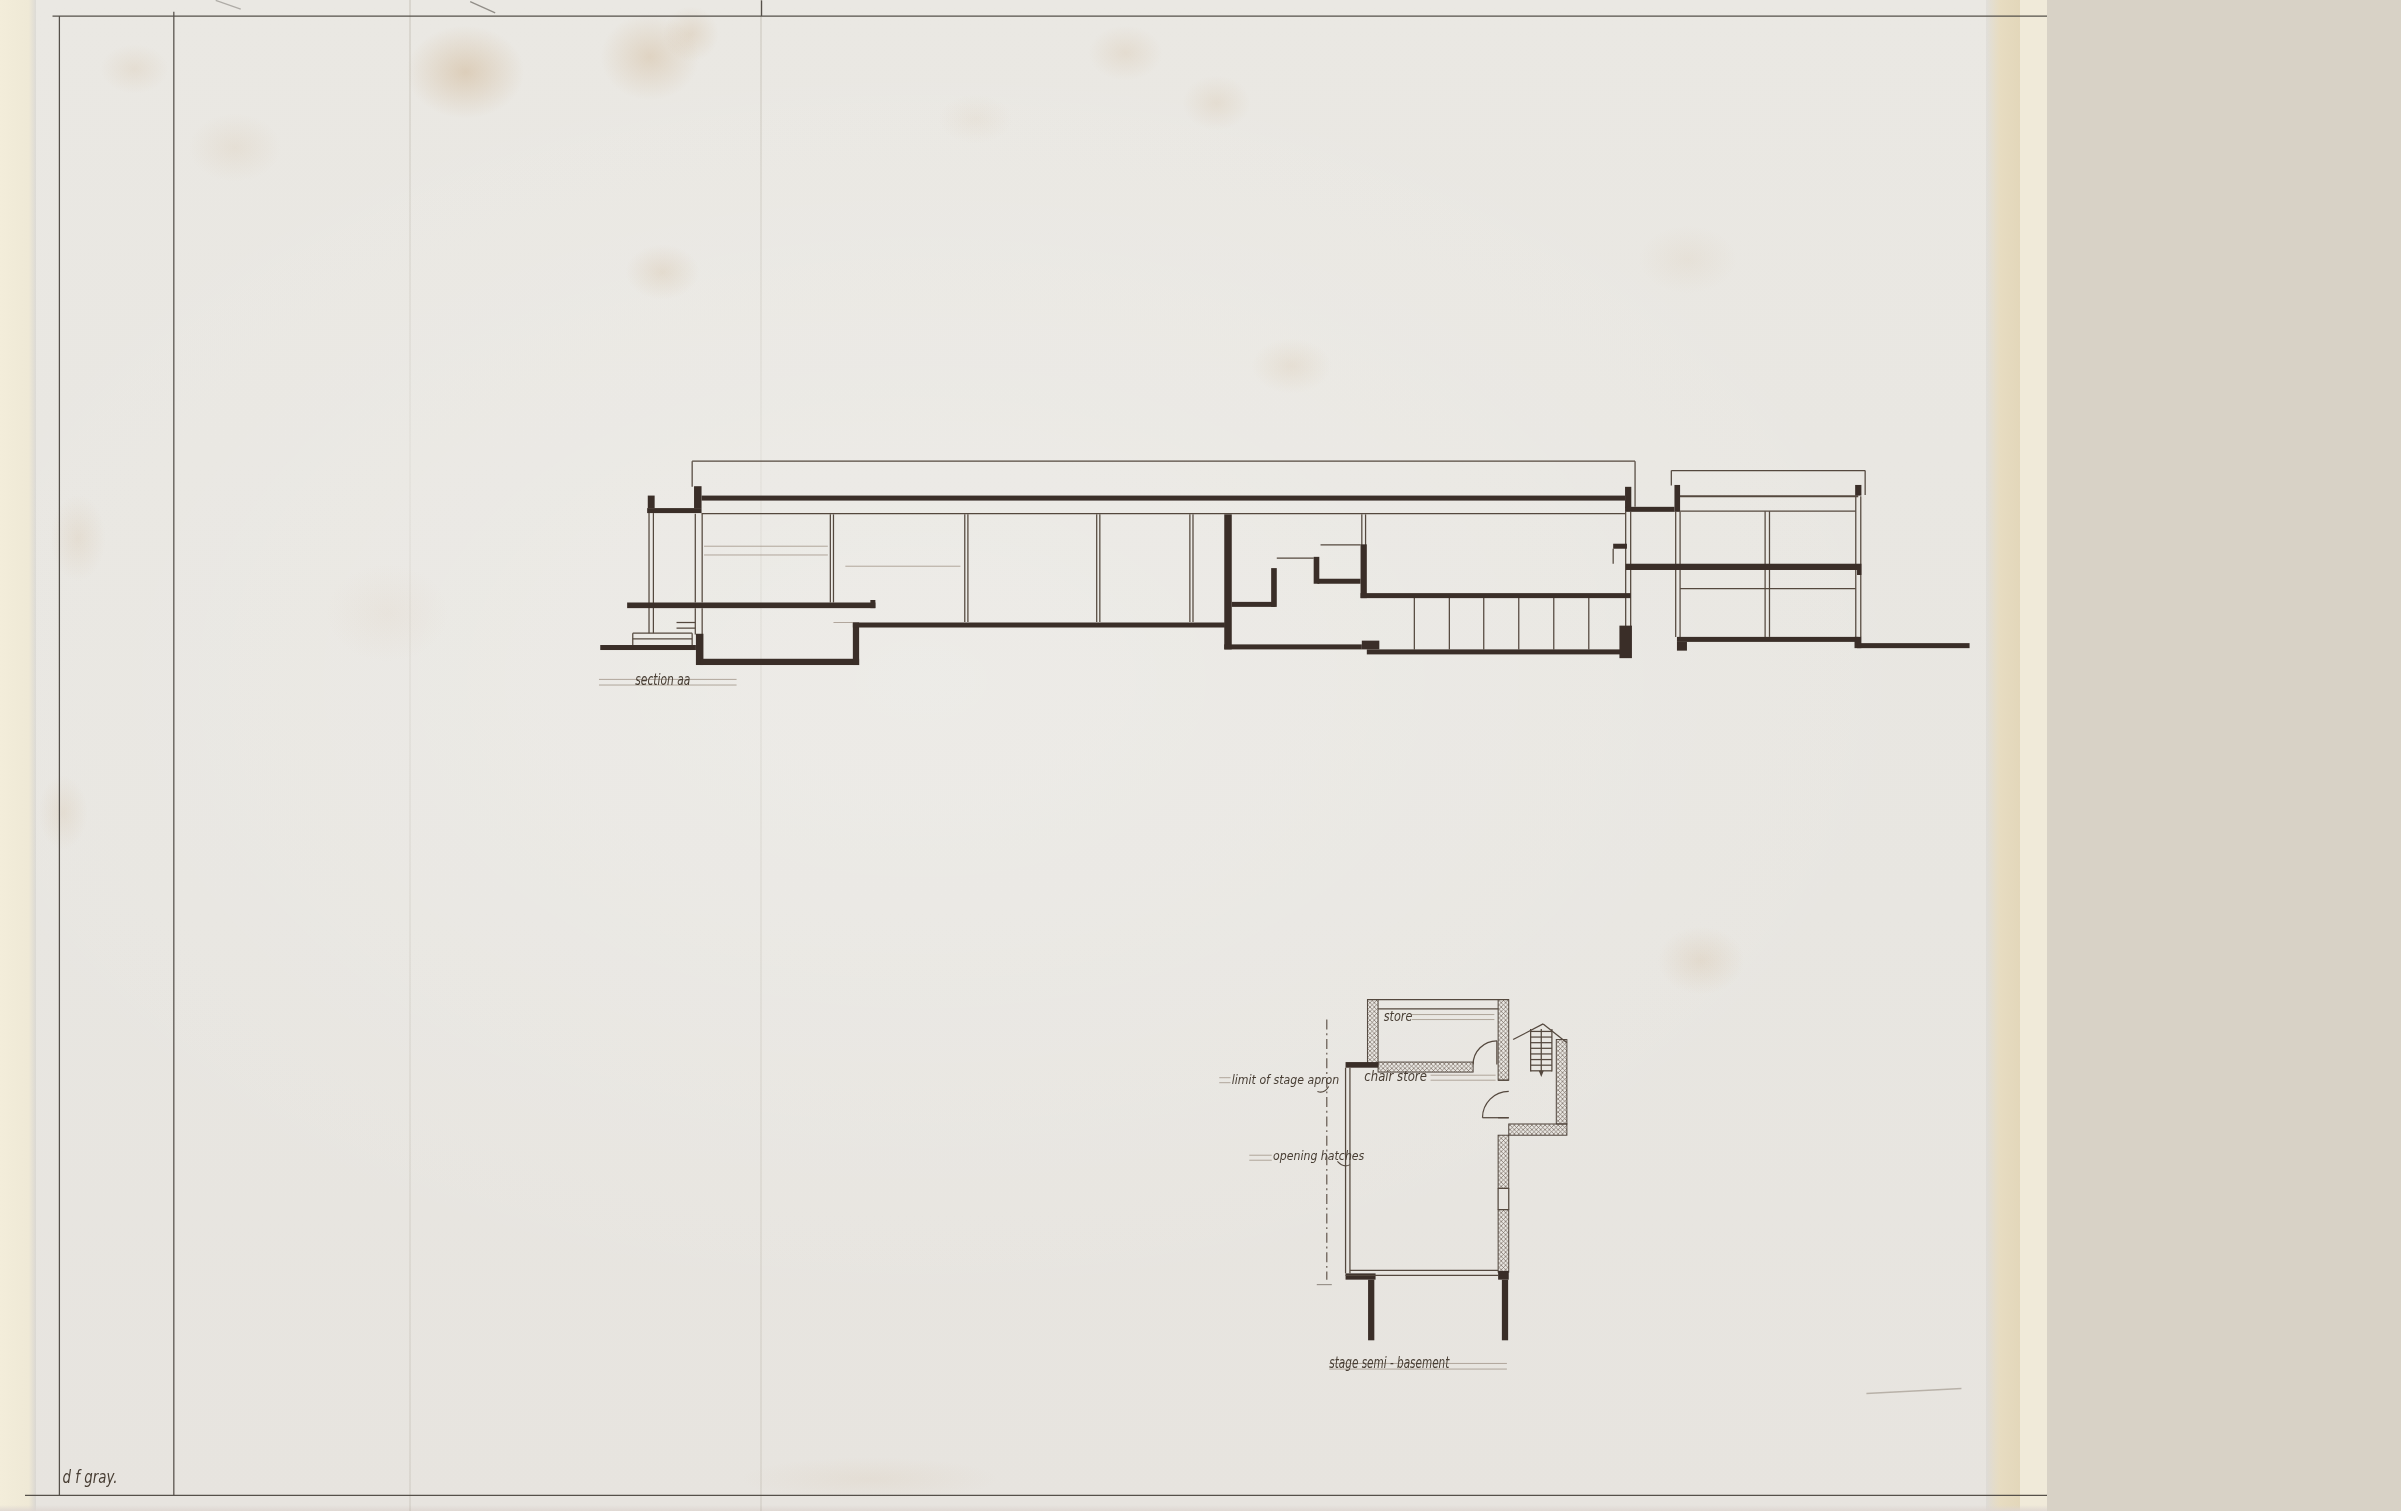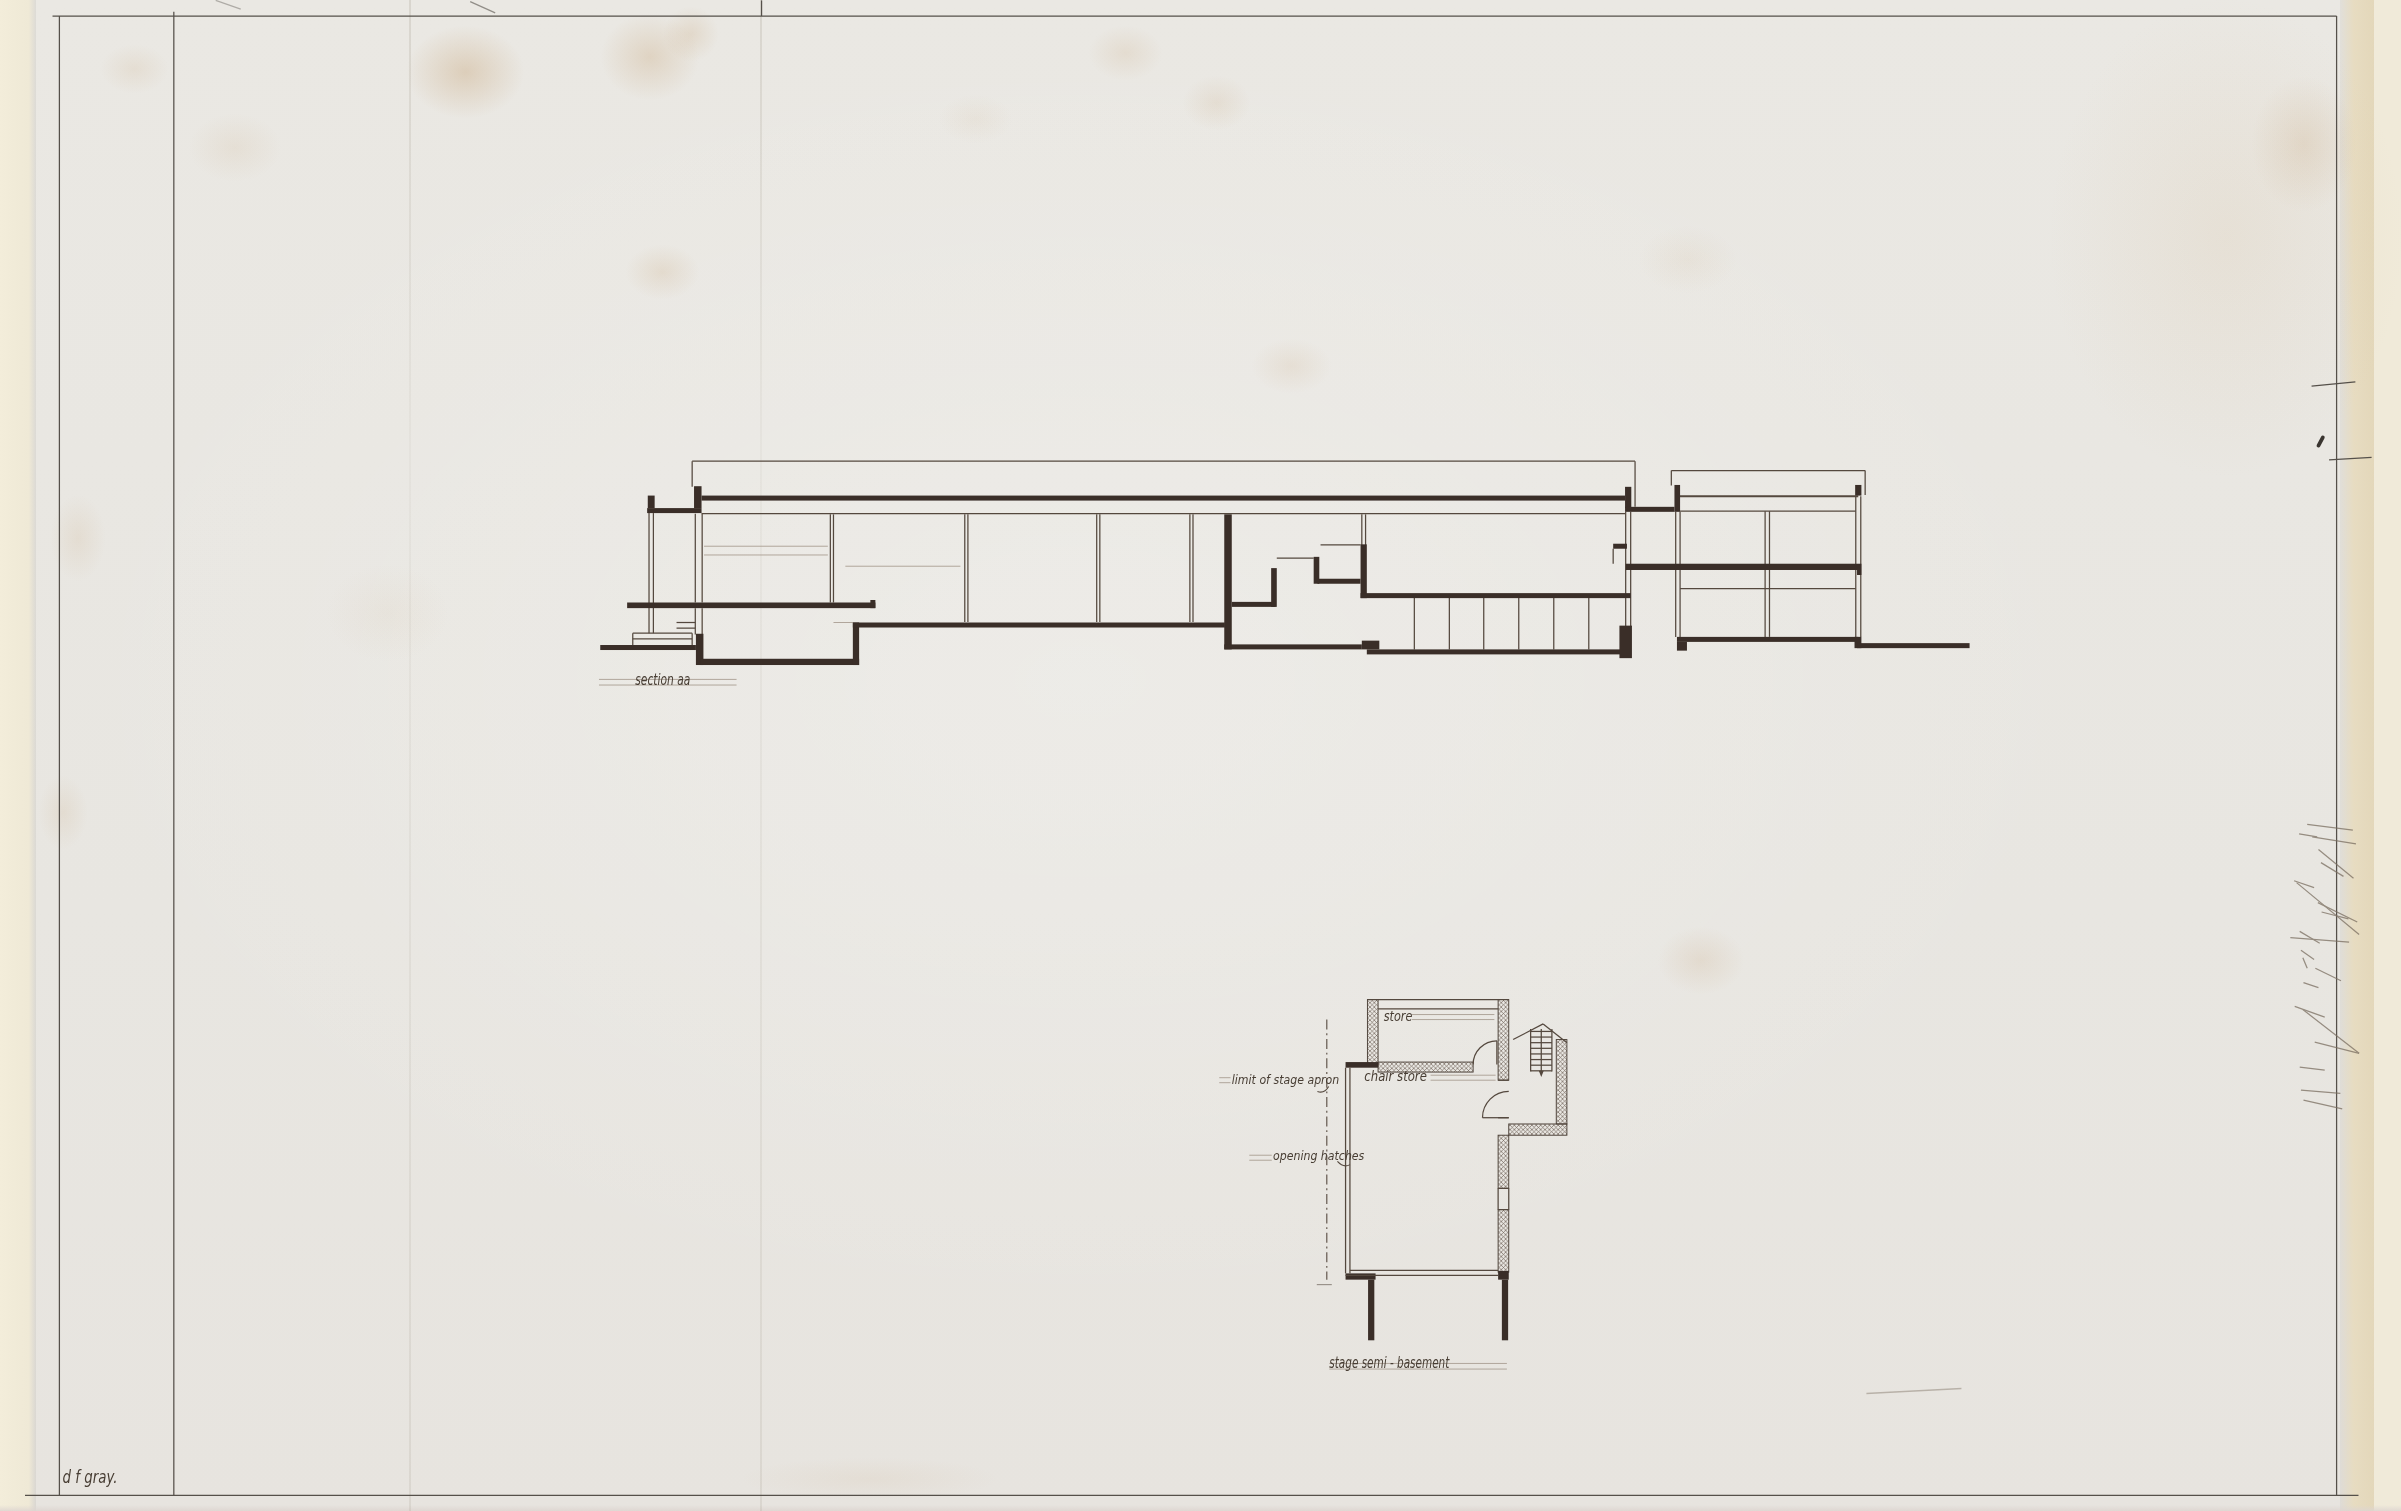--- a/index.html
+++ b/index.html
@@ -1,17 +1,17 @@
 <!DOCTYPE html>
 <html style="font-size:10px"><head>
 <meta charset="utf-8">
 <style>
   html,body{margin:0;padding:0;background:#d8d2c6;}
   #sheet{
-    position:relative;width:2401px;height:1512px;overflow:hidden;
+    position:relative;width:2047px;height:1512px;overflow:hidden;
     background:
       radial-gradient(ellipse 1501px 938px at 45% 45%, rgba(255,255,255,.20), rgba(255,255,255,0) 70%),
       linear-gradient(180deg,#eae8e3 0%, #e8e6e1 60%, #e7e4df 100%);
     font-family:"DejaVu Sans",sans-serif;
   }
   .edge{position:absolute;top:0;bottom:0;}
   #edge-left{left:0;width:36px;background:linear-gradient(90deg,#f3edda,#efe9d6 80%,rgba(0,0,0,.06));}
   #edge-right-backing{right:0;width:27px;background:#f0ead9;}
   #edge-right-sheet{right:27px;width:34px;background:linear-gradient(90deg,rgba(0,0,0,.04),#e7dcc1 40%,#e3d7ba);}
   #edge-bottom{position:absolute;left:0;right:0;bottom:0;height:6.9px;background:linear-gradient(0deg,#ddd5d0,rgba(221,213,208,0));}

